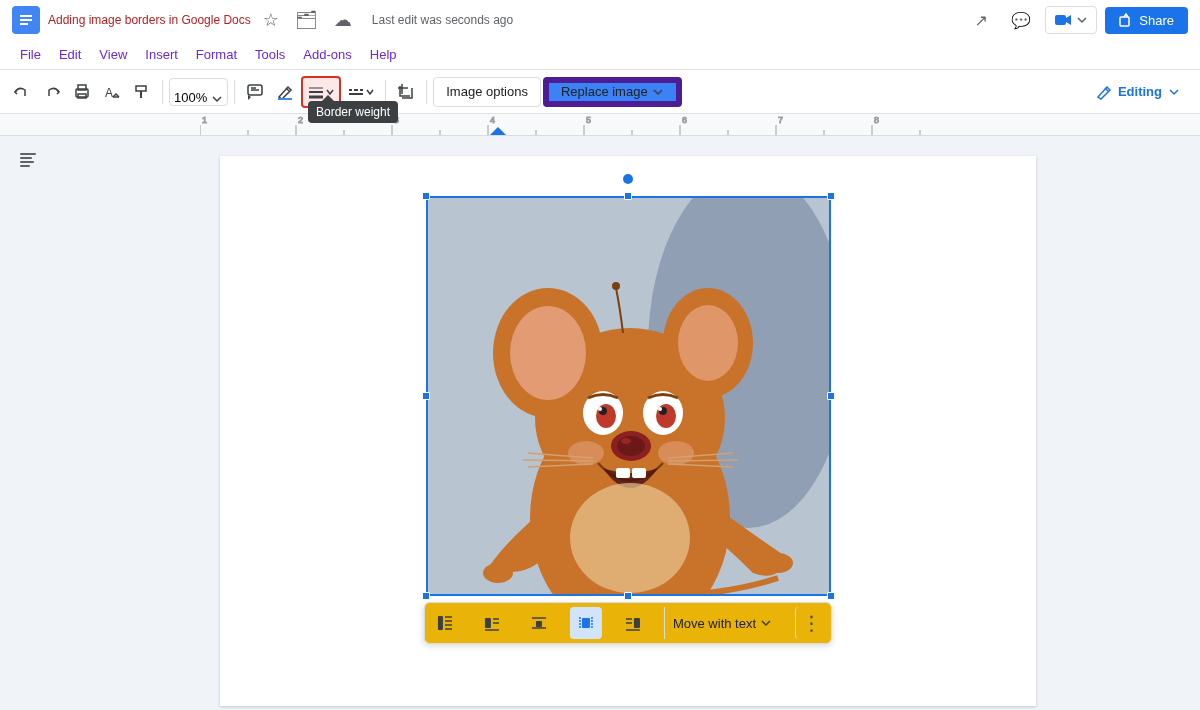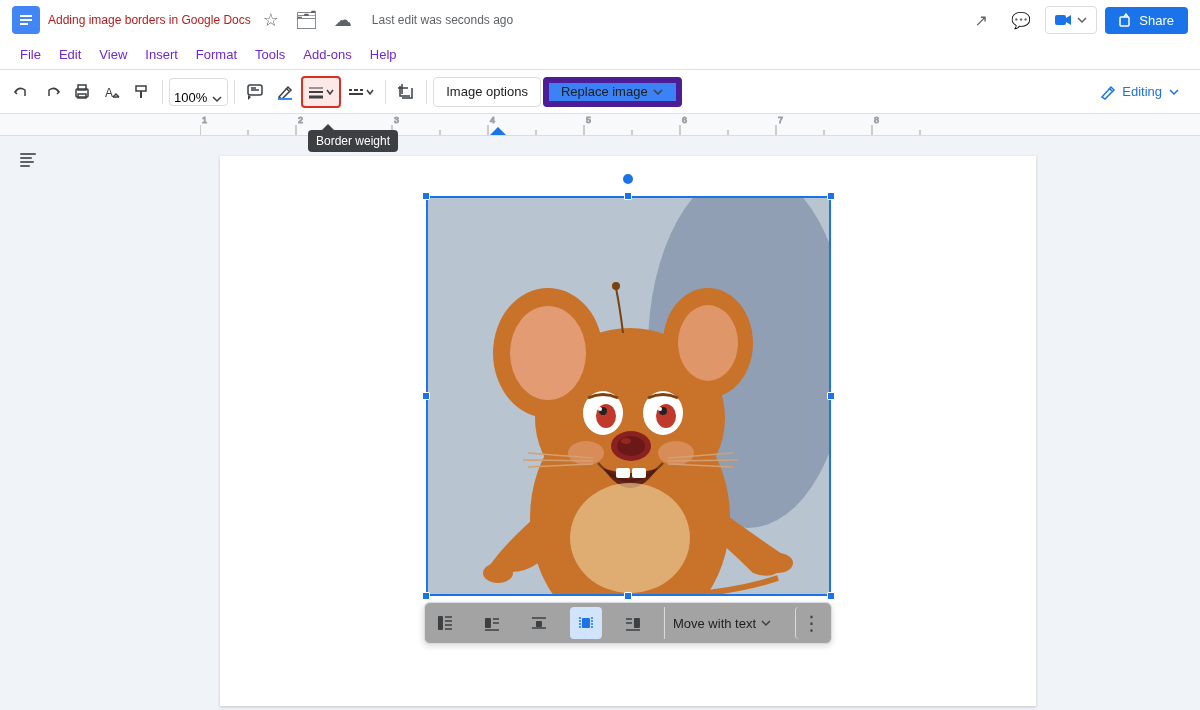--- a/index.html
+++ b/index.html
@@ -103,21 +103,21 @@
     .editing-btn {
       margin-left: auto; height: 30px; padding: 0 12px;
       border: none; background: none; cursor: pointer;
       font-size: 13px; color: #202124;
       display: flex; align-items: center; gap: 6px;
     }
 
     
     .tooltip {
       position: absolute;
-      top: 60px; left: 308px;
+      top: 31px; left: 308px;
       background: #3c4043; color: white;
       padding: 4px 8px; border-radius: 4px; font-size: 12px;
       z-index: 100; white-space: nowrap;
     }
     .tooltip::before {
       content: '';
       position: absolute;
       top: -6px; left: 14px;
       border: 6px solid transparent;
       border-bottom-color: #3c4043;
@@ -211,21 +211,21 @@
       top: -22px; left: 50%; transform: translateX(-50%);
       cursor: pointer;
     }
 
     
     .image-context-toolbar {
       position: absolute;
       bottom: -48px;
       left: 50%;
       transform: translateX(-50%);
-      background: #a3a3a3;
+      background: #eab308;
       border: 1px solid #dadce0;
       border-radius: 6px;
       box-shadow: 0 2px 6px rgba(0,0,0,0.15);
       display: flex;
       align-items: center;
       padding: 4px;
       gap: 15px;
       white-space: nowrap;
     }
     .ctx-btn {
@@ -408,21 +408,21 @@
     <span>Image options</span>
   </button>
 
   <button class="replace-image-btn">
     <span>Replace image</span>
     <svg width="12" height="12" viewBox="0 0 12 12">
       <path d="M2 4 L6 8 L10 4" stroke="#3c4043" stroke-width="1.5" fill="none"></path>
     </svg>
   </button>
 
-  <button class="editing-btn" style="margin-left: auto;">
+  <button class="editing-btn" style="margin-left: auto; font-weight: bold;">
     <svg width="16" height="16" viewBox="0 0 16 16">
       <path d="M2 13 L11 3 L14 6 L5 15 Z" fill="none" stroke="#1a73e8" stroke-width="1.5"></path>
       <line x1="9" y1="4" x2="12" y2="7" stroke="#1a73e8" stroke-width="1.5"></line>
     </svg>
     <span style="color:#1a73e8;">Editing</span>
     <svg width="12" height="12" viewBox="0 0 12 12">
       <path d="M2 4 L6 8 L10 4" stroke="#1a73e8" stroke-width="1.5" fill="none"></path>
     </svg>
   </button>
 

